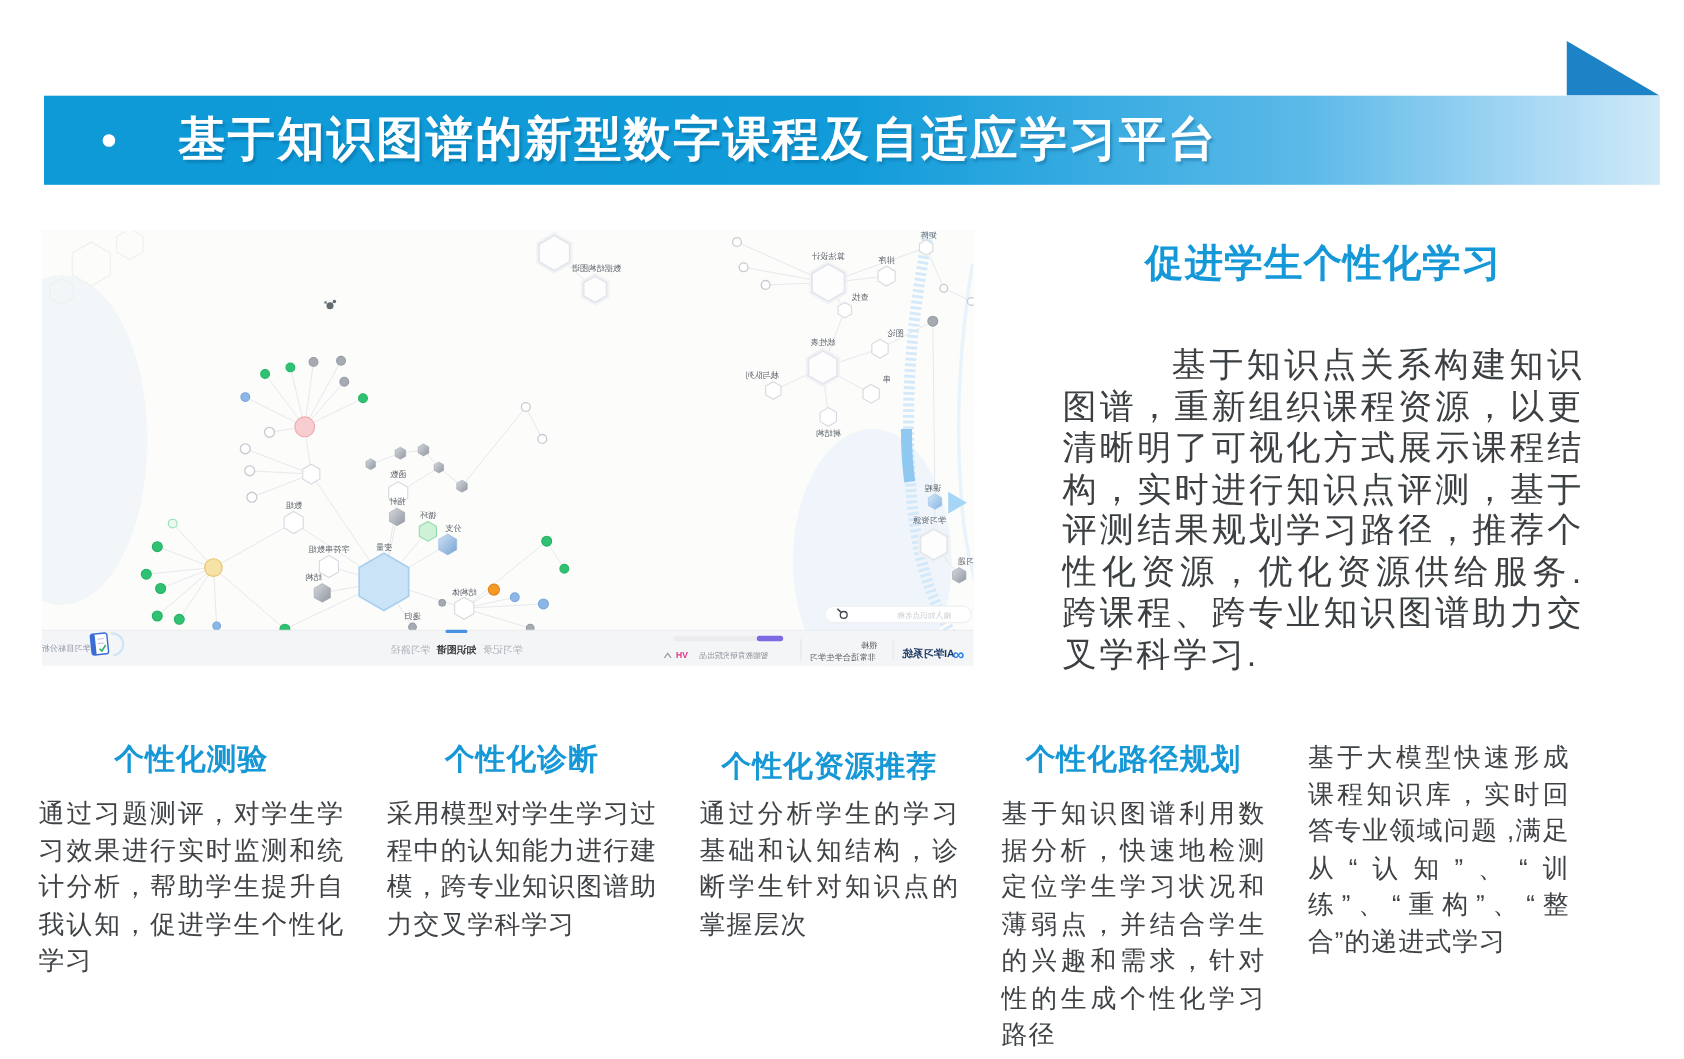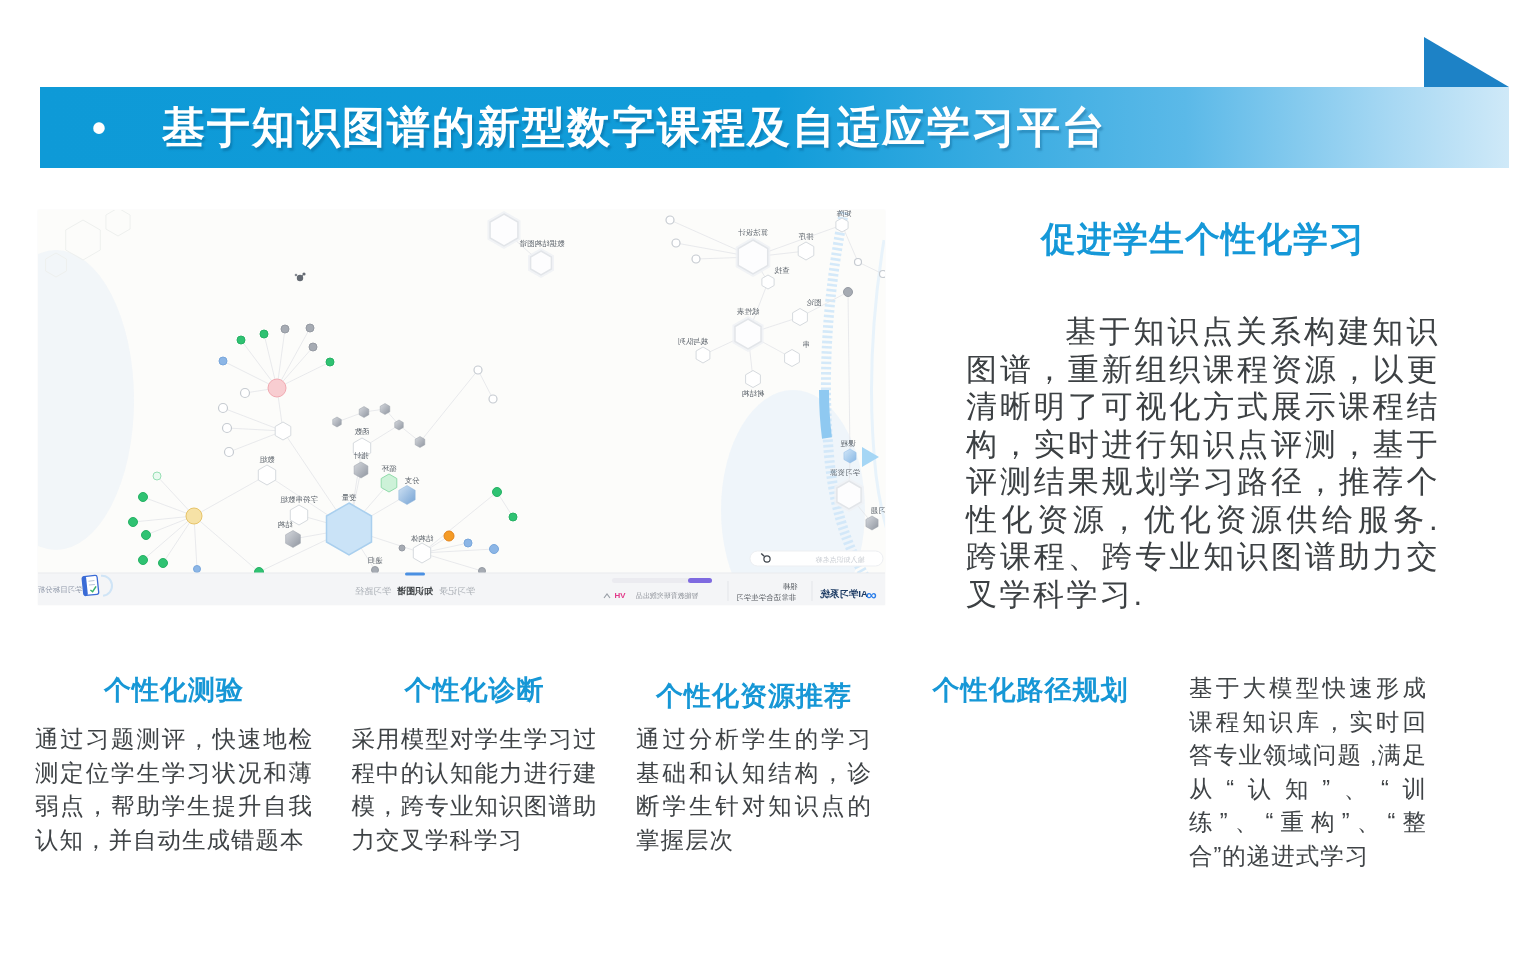--- a/index.html
+++ b/index.html
@@ -297,31 +297,32 @@
   </div>
 
   <div class="right-panel">
     <h2>促进学生个性化学习</h2>
     <p>基于知识点关系构建知识图谱，重新组织课程资源，以更清晰明了可视化方式展示课程结构，实时进行知识点评测，基于评测结果规划学习路径，推荐个性化资源，优化资源供给服务.跨课程、跨专业知识图谱助力交叉学科学习.</p>
   </div>
 
   <div class="features">
     <div class="feature">
       <h3>个性化测验</h3>
-      <p>通过习题测评，快速地检测定位学生学习状况和薄弱点，帮助学生提升自我认知，并自动生成错题本</p>
+      <p>通过习题测评，对学生学习效果进行实时监测和统计分析，帮助学生提升自我认知，促进学生个性化学习</p>
     </div>
     <div class="feature">
       <h3>个性化诊断</h3>
       <p>采用模型对学生学习过程中的认知能力进行建模，跨专业知识图谱助力交叉学科学习</p>
     </div>
     <div class="feature">
       <h3>个性化资源推荐</h3>
       <p>通过分析学生的学习基础和认知结构，诊断学生针对知识点的掌握层次</p>
     </div>
     <div class="feature">
       <h3>个性化路径规划</h3>
+      <p>基于知识图谱利用数据分析，快速地检测定位学生学习状况和薄弱点，并结合学生的兴趣和需求，针对性的生成个性化学习路径</p>
     </div>
     <div class="feature">
       <p>基于大模型快速形成课程知识库，实时回答专业领域问题 ,满足从“认知”、“训练”、“重构”、“整合”的递进式学习</p>
     </div>
   </div>
 
 </div>
 
 </body></html>

